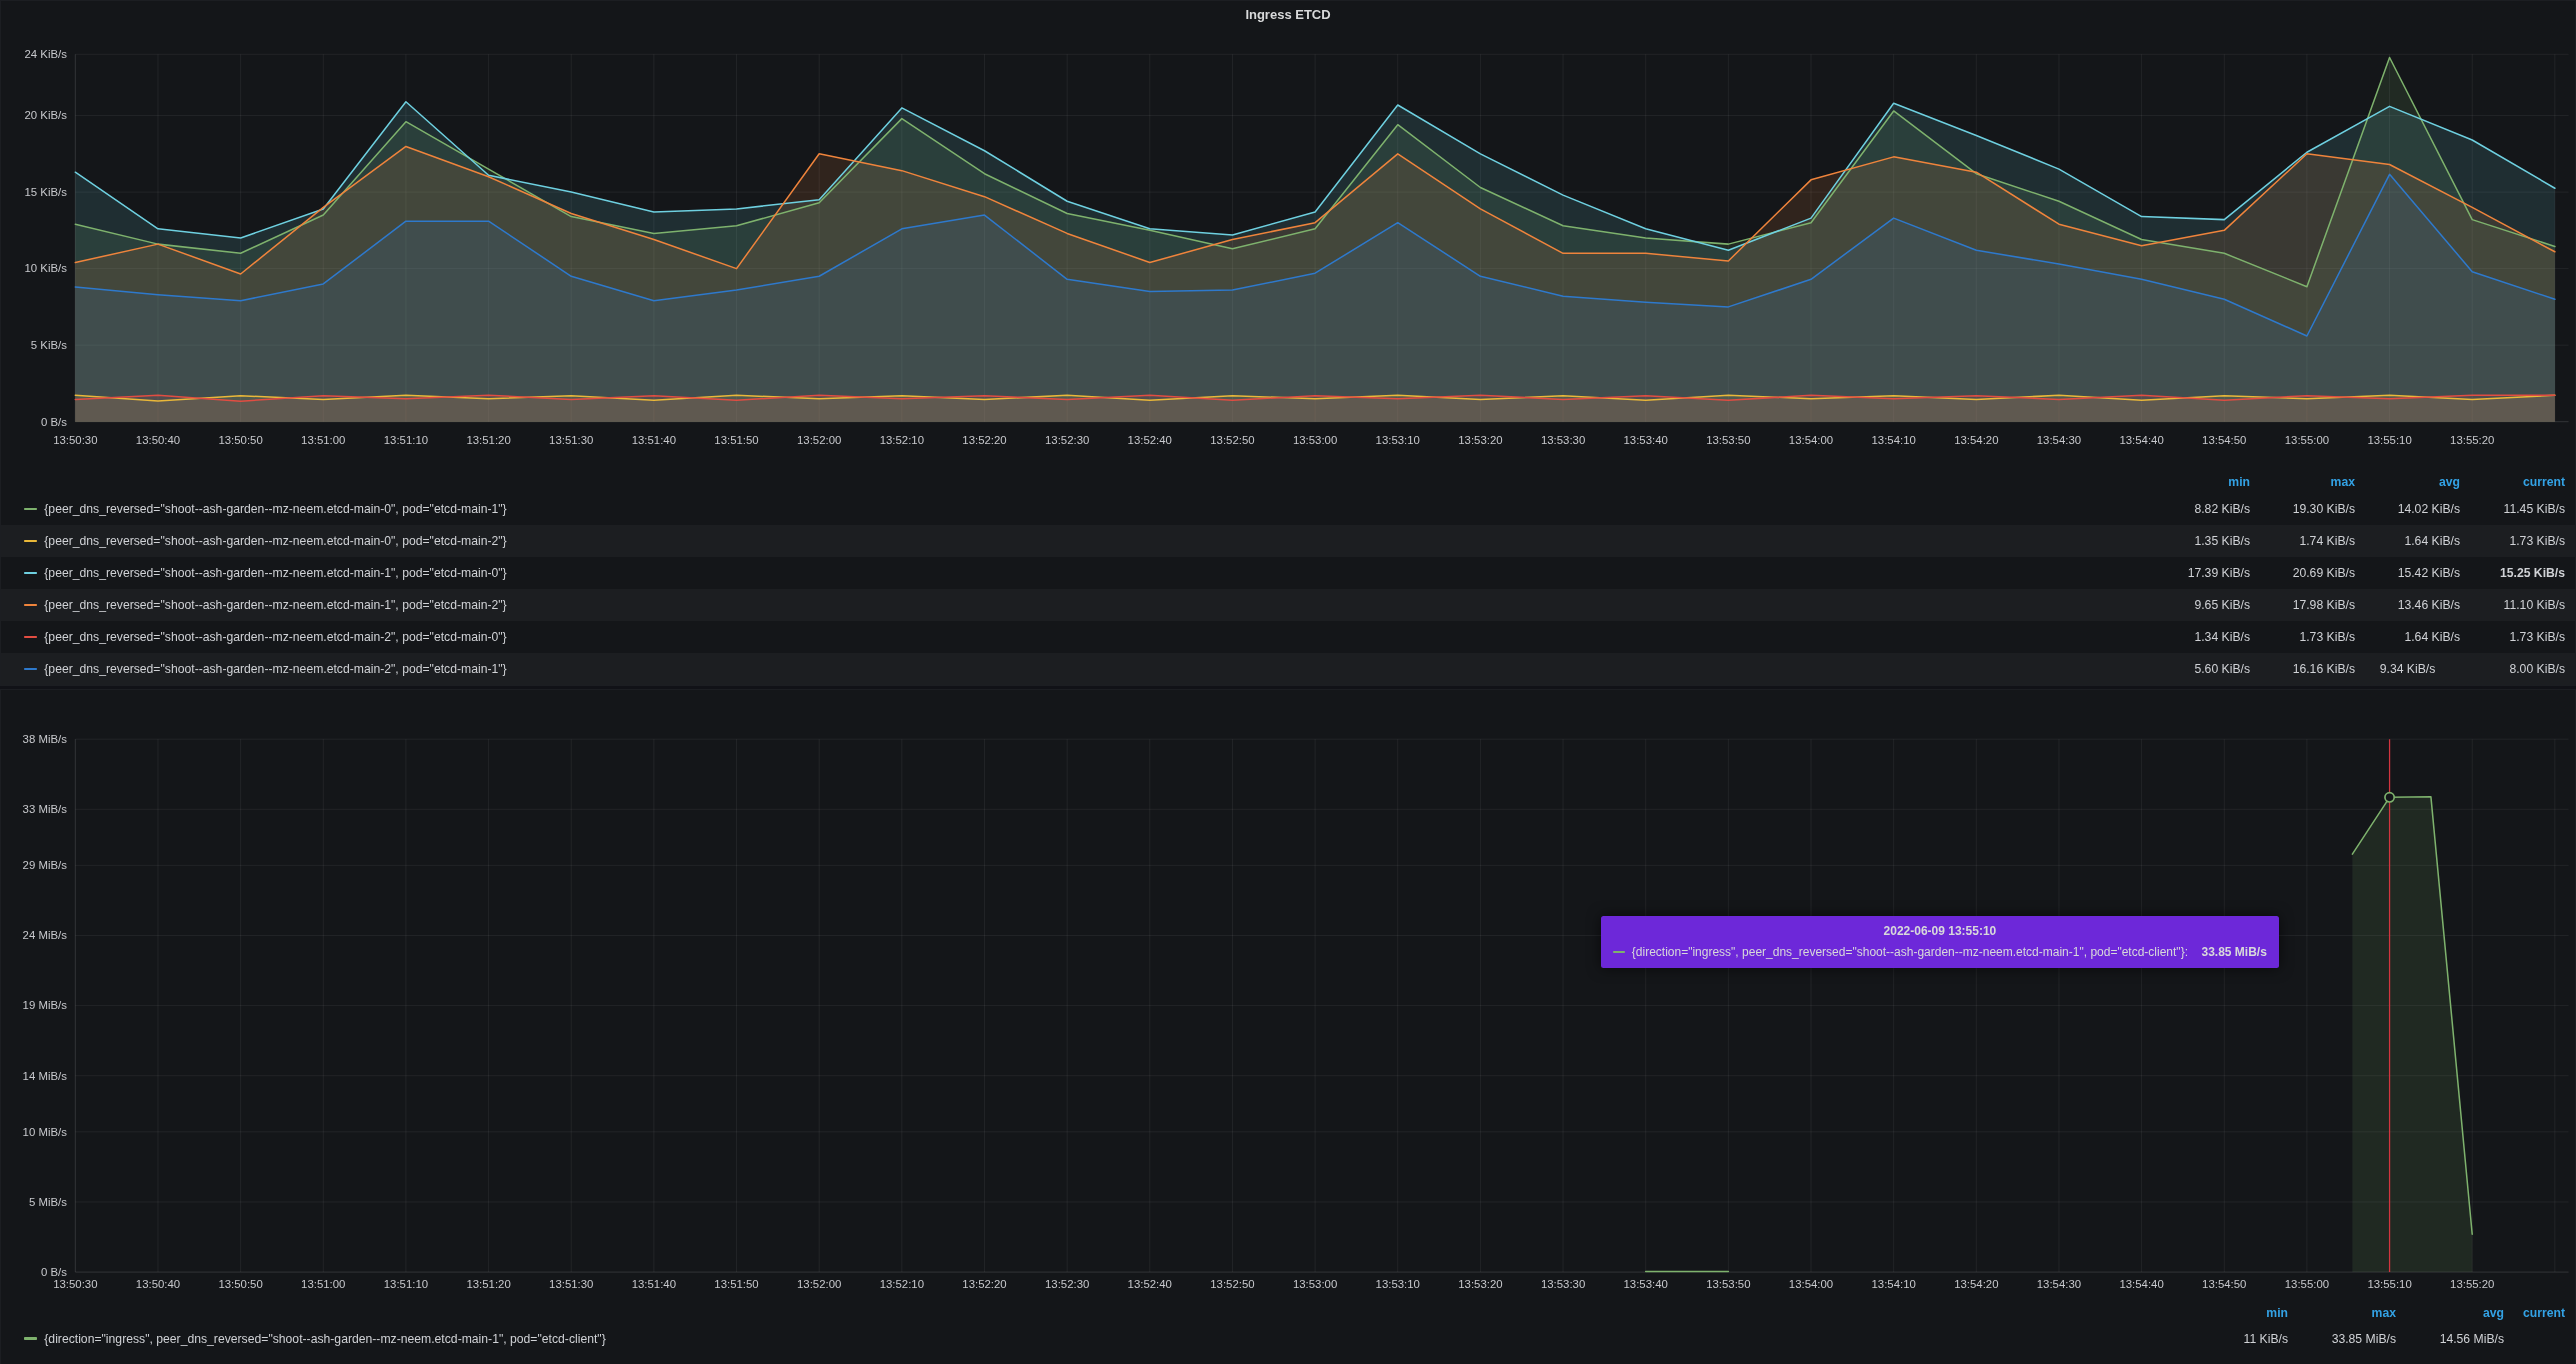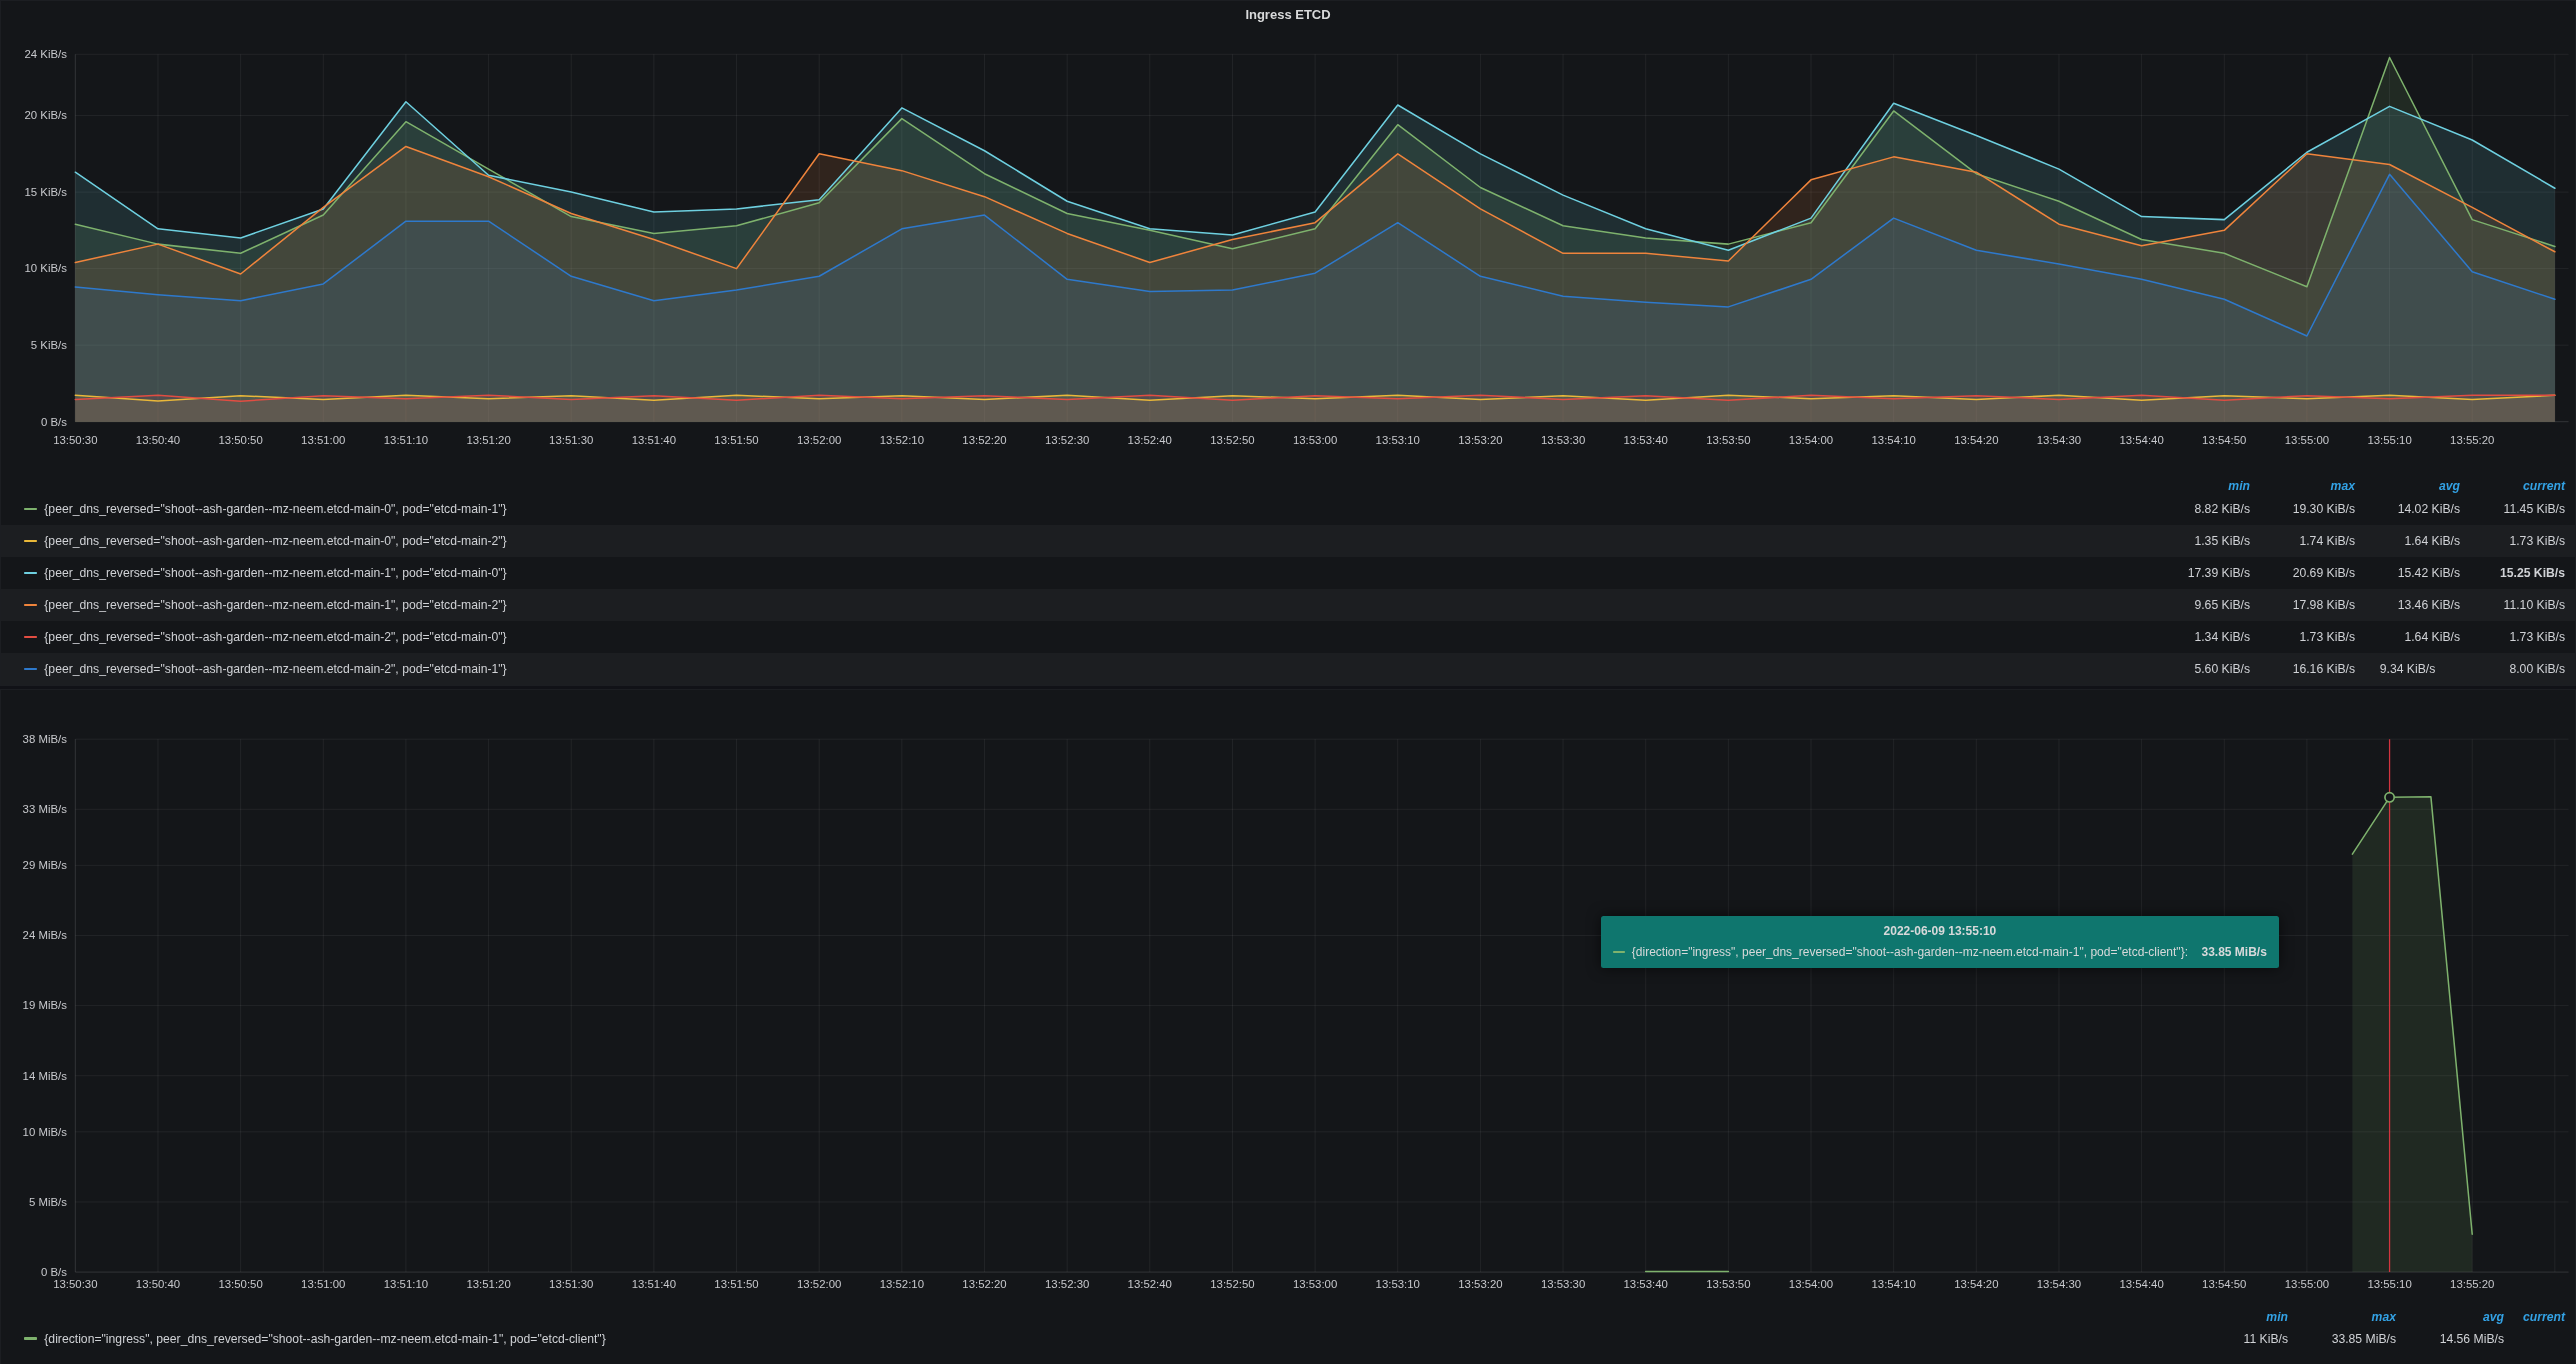--- a/index.html
+++ b/index.html
@@ -9,31 +9,31 @@
   .panel-1{top:0;height:686px;}
   .panel-2{top:689px;height:676px;}
   .panel-title{position:absolute;top:1.7px;left:0;right:0;height:24px;display:flex;align-items:center;
     justify-content:center;gap:6px;color:#d8d9da;font-size:13px;font-weight:700;cursor:pointer;z-index:3;}
   .chevron{display:inline-flex;margin-top:1.7px;}
   svg.chart{position:absolute;left:0;top:0;}
   .gridline{stroke:rgba(255,255,255,0.08);stroke-width:1;}
   .axisline{stroke:rgba(255,255,255,0.16);stroke-width:1;}
   text.tick{fill:#c7c8cc;font-size:13.5px;font-family:"Liberation Sans",sans-serif;}
   .legend{position:absolute;left:0;right:0;font-size:12.2px;color:#d0d2d6;z-index:2;}
-  .legend-header{display:flex;align-items:flex-end;height:23px;padding-right:10px;font-style:italic;}
+  .legend-header{display:flex;align-items:center;height:23px;padding-right:10px;}
   .lh-spacer{flex:1;}
   .lh-col{text-align:right;color:#33a2e5;font-weight:700;cursor:pointer;}
   .legend-row{display:flex;align-items:center;padding:0 10px 0 23px;}
   .legend-row.stripe{background:rgba(255,255,255,0.035);}
   .legend-dash{width:12.7px;height:2.5px;border-radius:0.8px;margin-right:7.6px;flex:none;}
   .legend-label{flex:1;min-width:0;white-space:nowrap;overflow:hidden;text-overflow:ellipsis;cursor:pointer;}
   .legend-cell{text-align:right;flex:none;}
   .p1 .legend-row{height:32px;}
   .p2 .legend-row{height:29px;}
-  .tooltip{position:absolute;left:1600px;top:226px;background:#0f766e;border-radius:2.5px;
+  .tooltip{position:absolute;left:1600px;top:226px;background:#6d28d9;border-radius:2.5px;
     padding:7.6px 12px 9.3px 12px;box-shadow:0 0 13.5px rgba(0,0,0,0.6);font-size:12px;color:#d8d9da;
     white-space:nowrap;z-index:5;}
   .tt-time{text-align:center;font-weight:700;margin-bottom:7.6px;}
   .tt-row{display:flex;align-items:center;}
   .tt-dash{width:12px;height:2.5px;border-radius:0.8px;margin-right:6.8px;flex:none;}
   .tt-value{font-weight:700;margin-left:13.5px;}
 </style>
 </head>
 <body>
 

